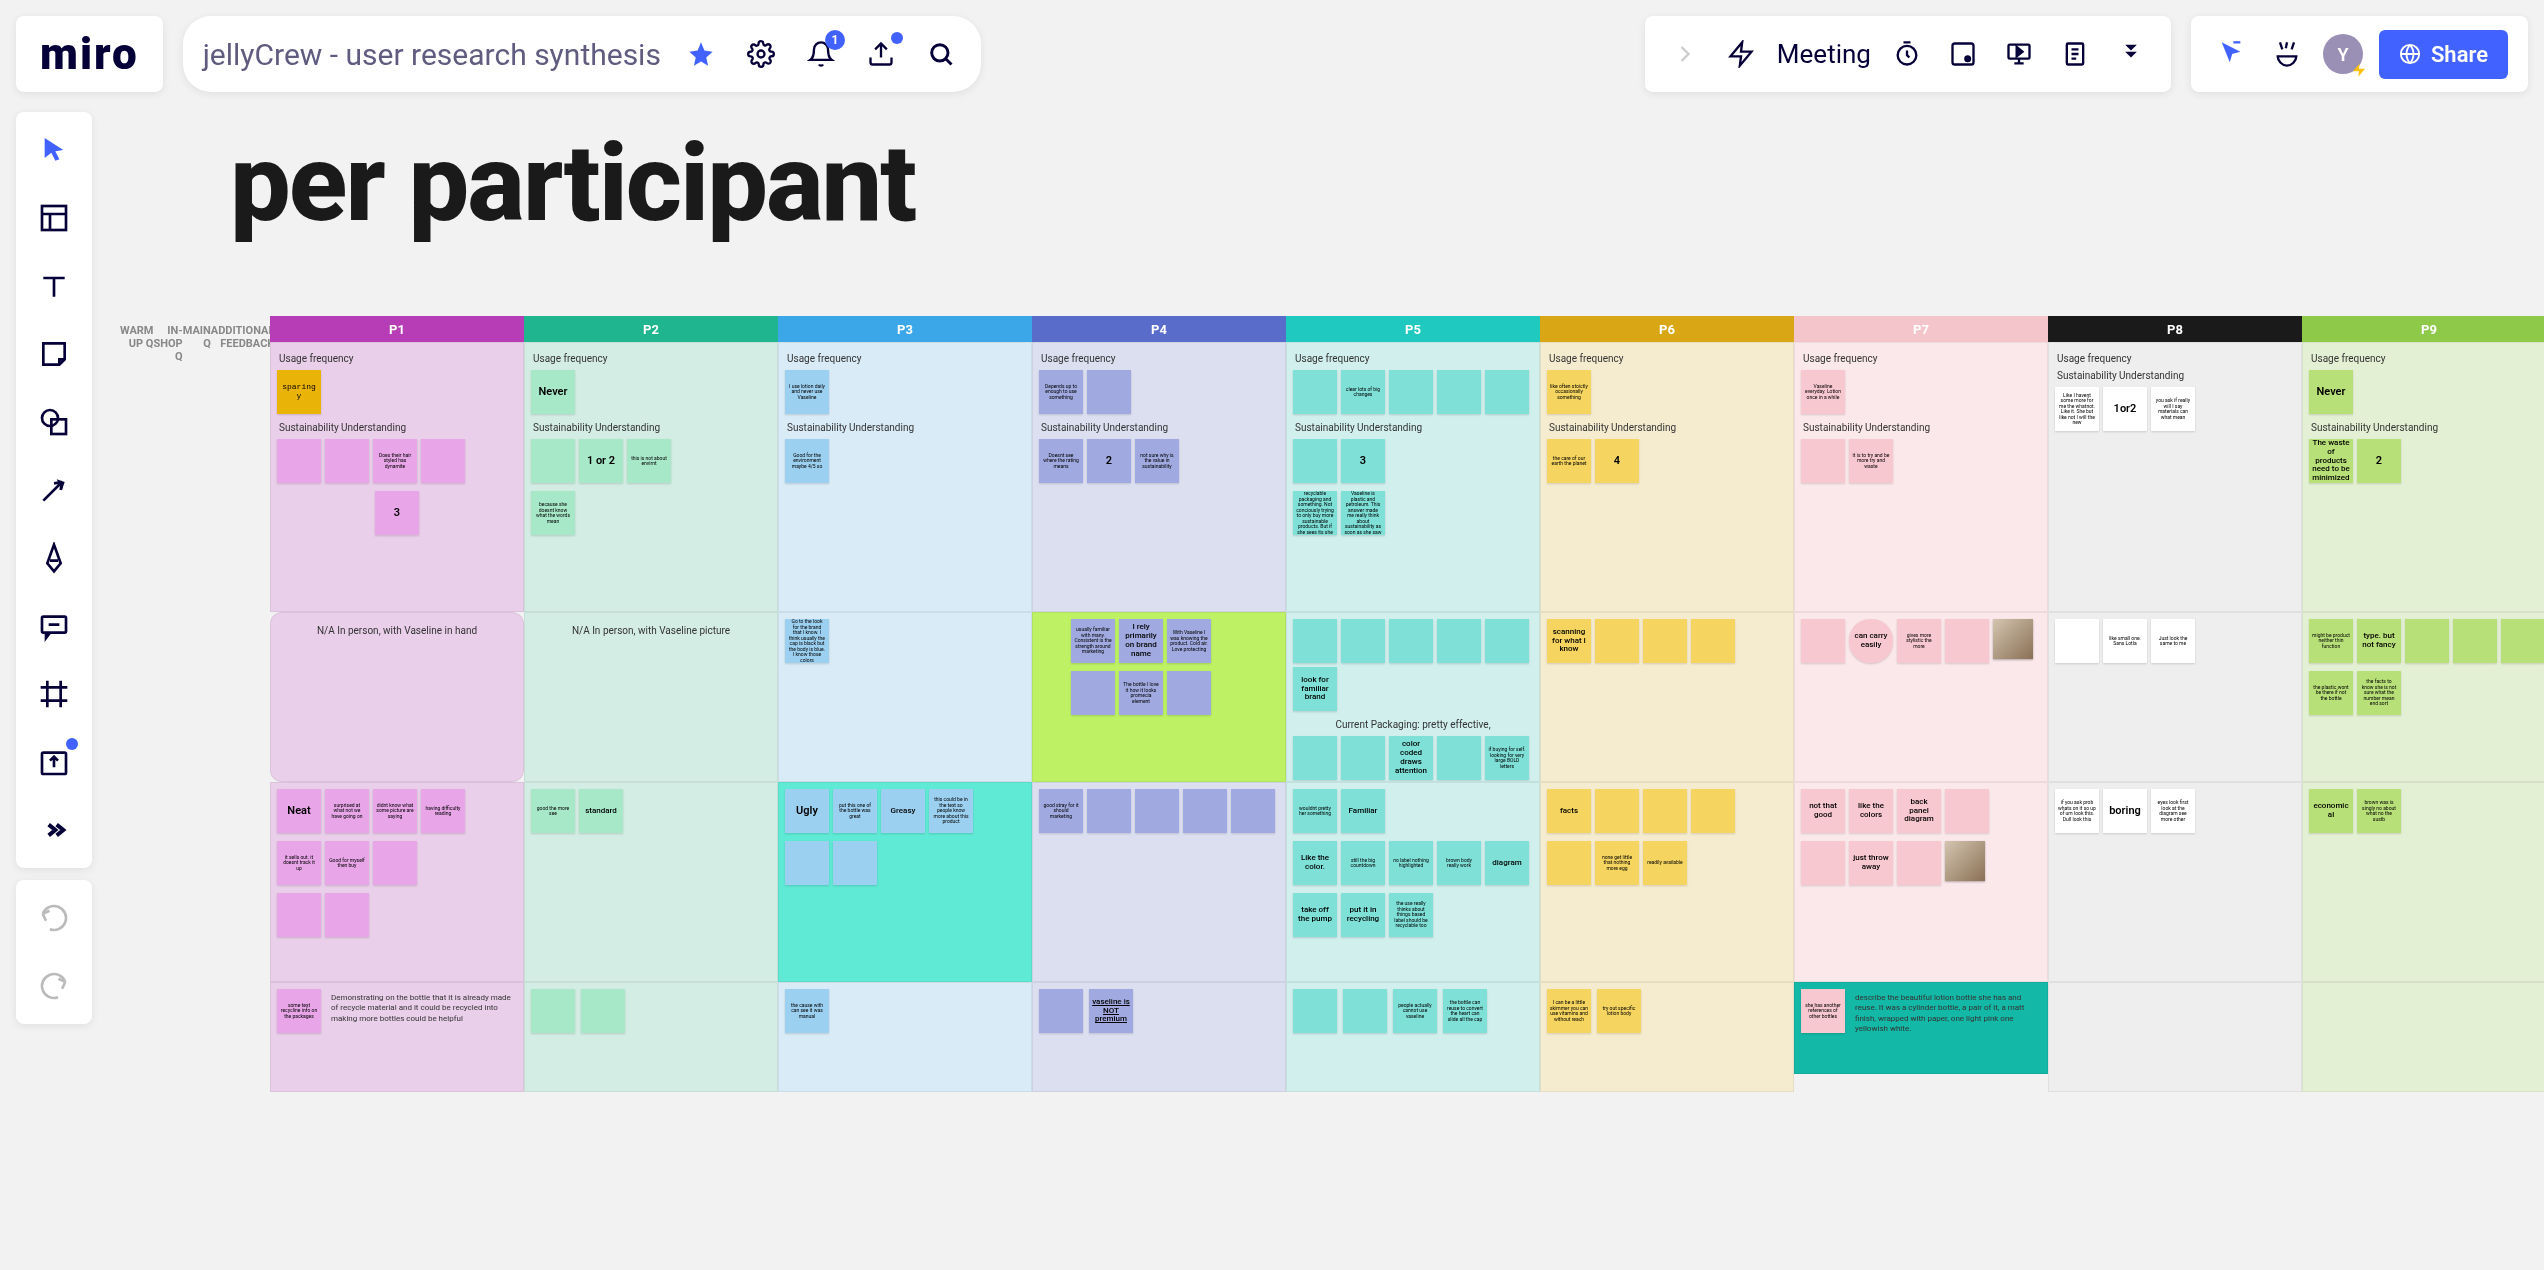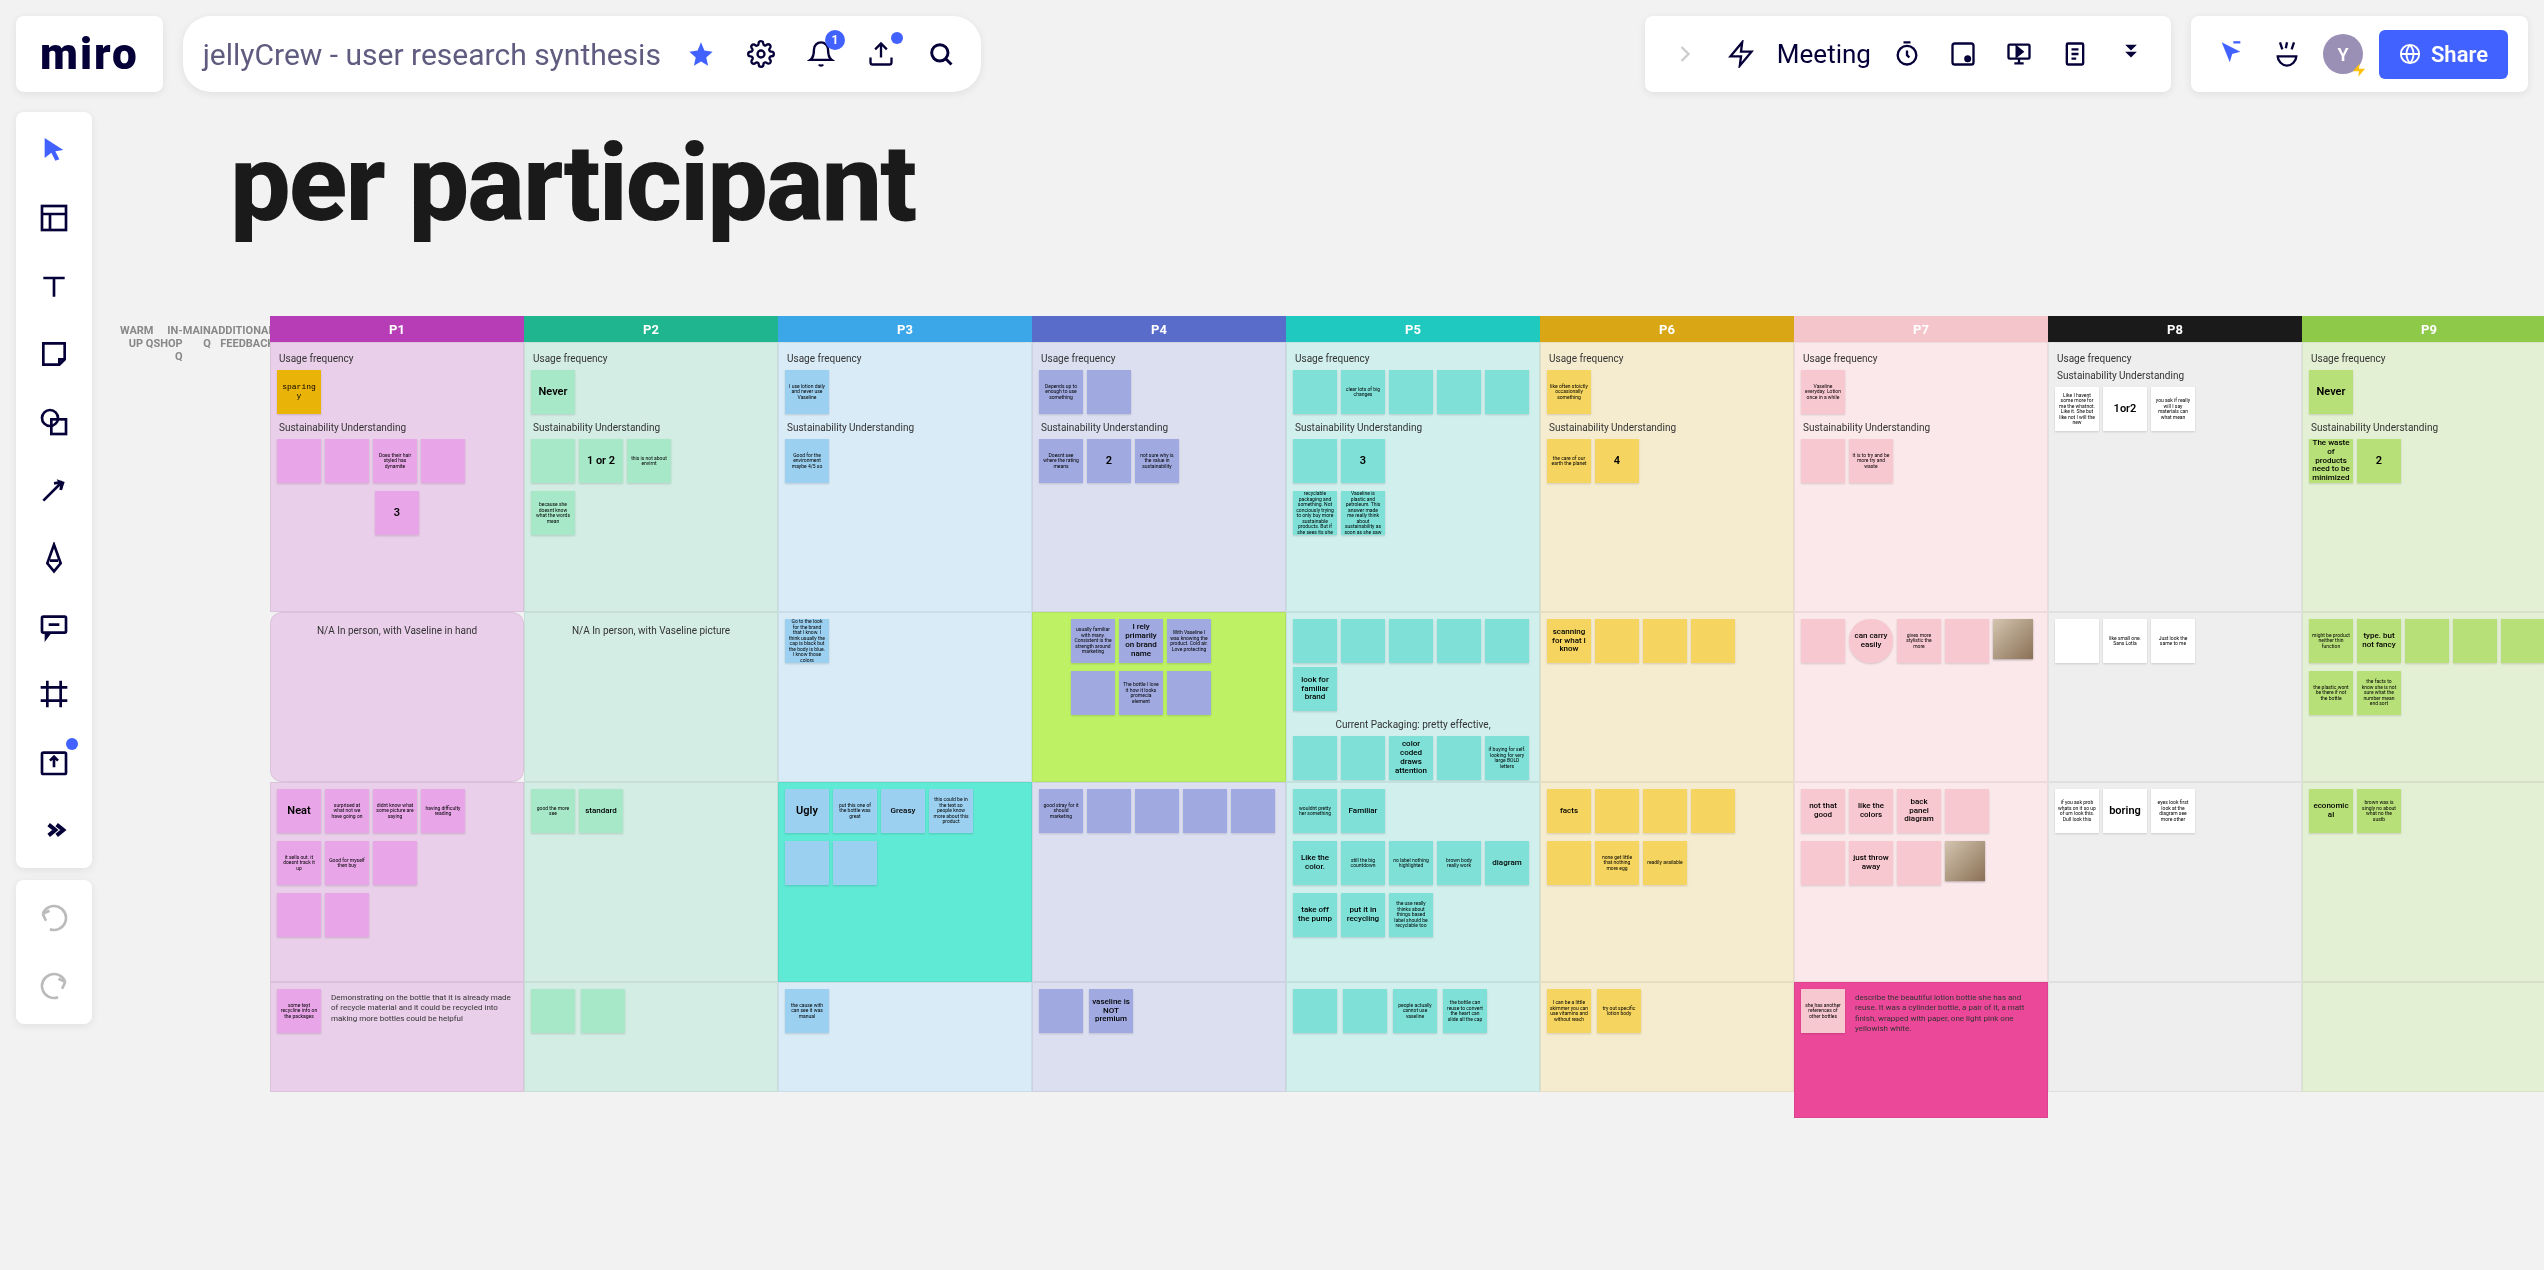--- a/index.html
+++ b/index.html
@@ -767,38 +767,38 @@
           </div>
         </div>
         <div class="cell" style="background: rgb(217, 235, 246); height: 110px;">
           <div style="display: flex; gap: 6px; align-items: flex-start;">
             <div class="sticky" style="background: rgb(156, 208, 240);">the cause with can see it was manual</div>
           </div>
         </div>
         <div class="cell" style="background: rgb(219, 223, 240); height: 110px;">
           <div style="display: flex; gap: 6px; align-items: flex-start;">
             <div class="sticky" style="background: rgb(160, 170, 224);"></div>
-            <div class="sticky med" style="background: rgb(160, 170, 224);">vaseline is NOT premium</div>
+            <div class="sticky med" style="background: rgb(160, 170, 224); text-decoration: underline;">vaseline is NOT premium</div>
           </div>
         </div>
         <div class="cell" style="background: rgb(208, 239, 237); height: 110px;">
           <div style="display: flex; gap: 6px; align-items: flex-start;">
             <div class="sticky" style="background: rgb(127, 224, 216);"></div>
             <div class="sticky" style="background: rgb(127, 224, 216);"></div>
             <div class="sticky" style="background: rgb(127, 224, 216);">people actually cannot use vaseline</div>
             <div class="sticky" style="background: rgb(127, 224, 216);">the bottle can reuse to convert the heart can slide all the cap</div>
           </div>
         </div>
         <div class="cell" style="background: rgb(245, 236, 208); height: 110px;">
           <div style="display: flex; gap: 6px; align-items: flex-start;">
             <div class="sticky" style="background: rgb(245, 213, 96);">I can be a little skimmer you can use vitamins and without reach</div>
             <div class="sticky" style="background: rgb(245, 213, 96);">try out specific lotion body</div>
           </div>
         </div>
-        <div class="cell" style="background: #ec4899; height: 136px;">
+        <div class="cell" style="background: #14b8a6; height: 92px;">
           <div style="display: flex; gap: 6px; align-items: flex-start;">
             <div class="sticky" style="background: rgb(248, 200, 208);">she has another references of other bottles</div>
             <div class="long-text" style="flex: 1 1 0%;">describe the beautiful lotion bottle she has and reuse. It was a cylinder bottle, a pair of it, a matt finish, wrapped with paper, one light pink one yellowish white.</div>
           </div>
         </div>
         <div class="cell" style="background: rgb(238, 238, 238); height: 110px;">
           <div style="display: flex; gap: 6px; align-items: flex-start;"></div>
         </div>
         <div class="cell" style="background: rgb(228, 240, 212); height: 110px;">
           <div style="display: flex; gap: 6px; align-items: flex-start;"></div>

